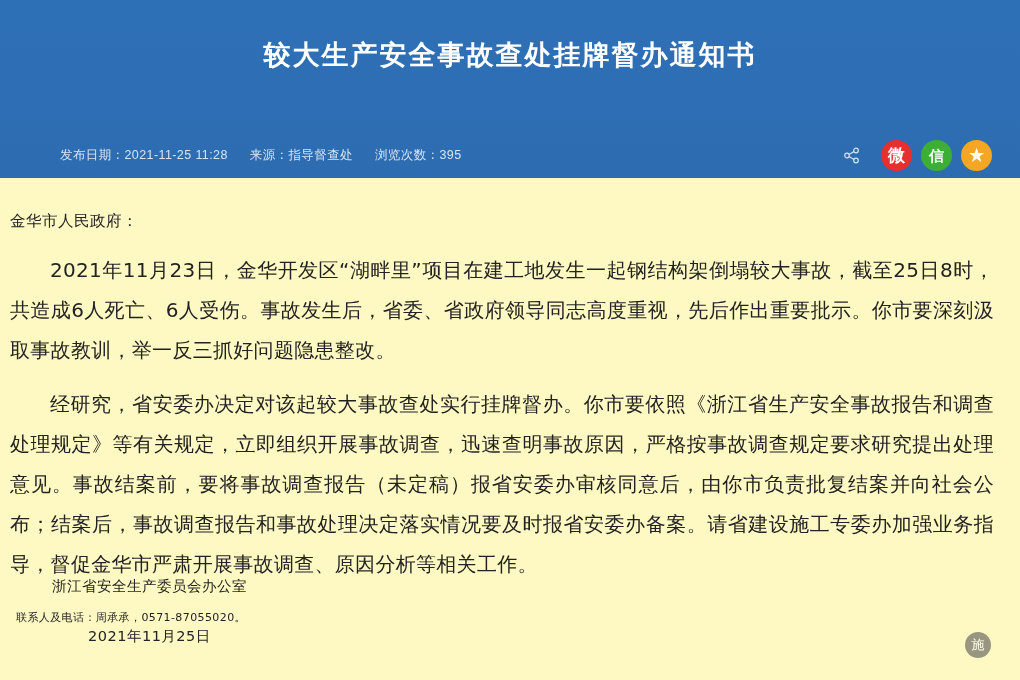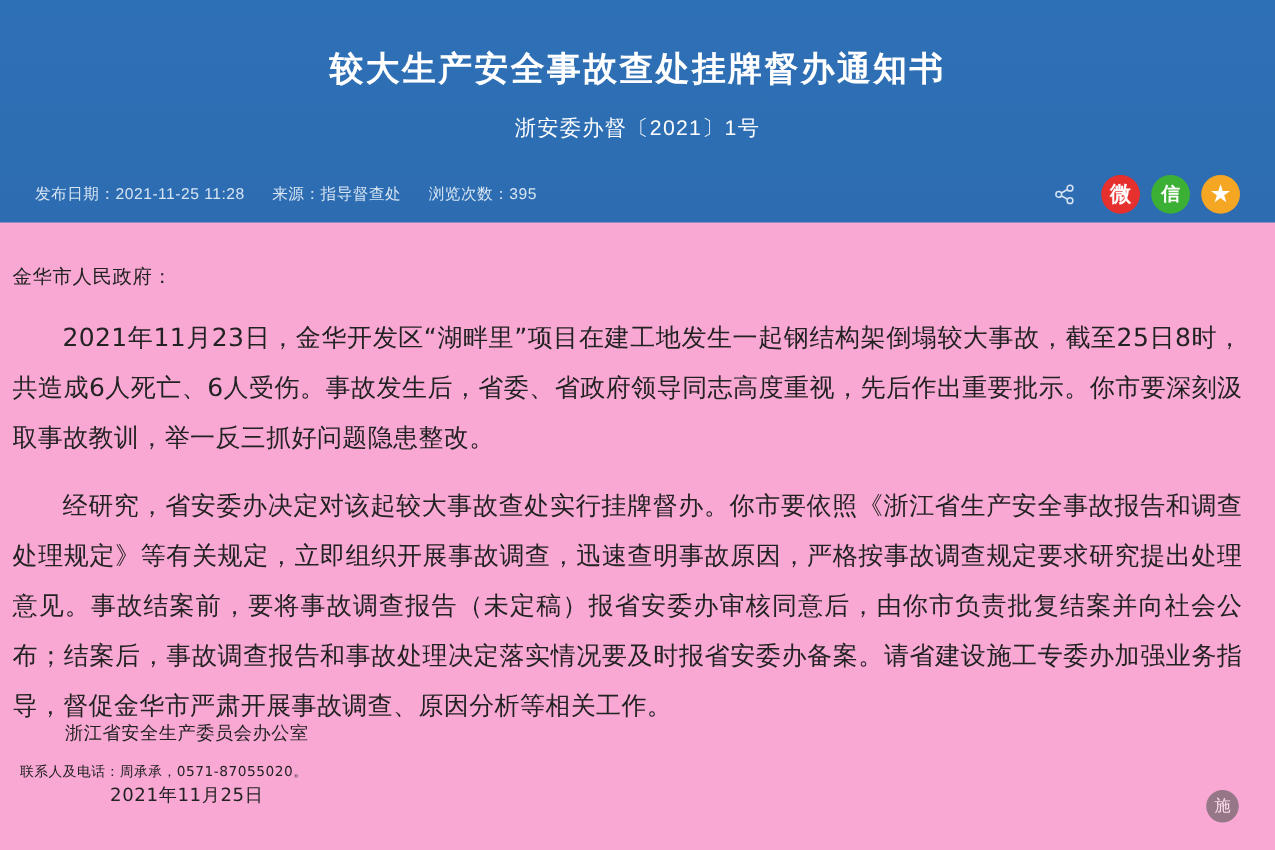--- a/index.html
+++ b/index.html
@@ -11,21 +11,21 @@
     height: 680px;
     background: #ffffff;
     font-family: "Liberation Sans", sans-serif;
     overflow: hidden;
     position: relative;
   }
   .page {
     width: 1020px;
     height: 680px;
     position: relative;
-    background: #f9a8d4;
+    background: #fef9c3;
   }
 
   
   .header {
     position: relative;
     width: 1020px;
     height: 178px;
     background: #2d6fb5;
     background: linear-gradient(180deg, #2e70b6 0%, #2d6cb1 100%);
     box-sizing: border-box;
@@ -59,20 +59,21 @@
     justify-content: space-between;
     padding: 0 28px 0 28px;
     box-sizing: border-box;
   }
   .meta-left {
     display: flex;
     align-items: center;
     color: #d6e4f3;
     font-size: 12.5px;
     letter-spacing: 0.4px;
+    margin-left: 32px;
   }
   .meta-left span { margin-right: 22px; white-space: nowrap; }
   .meta-left span:last-child { margin-right: 0; }
 
   .share-group {
     display: flex;
     align-items: center;
   }
   .share-icon {
     width: 17px;
@@ -178,21 +179,20 @@
     font-family: "DejaVu Sans", "Liberation Sans", sans-serif;
   }
 </style>
 </head>
 <body>
 
 <div class="page">
 
   <div class="header">
     <div class="doc-title">较大生产安全事故查处挂牌督办通知书</div>
-    <div class="doc-number">浙安委办督〔2021〕1号</div>
 
     <div class="meta-bar">
       <div class="meta-left">
         <span>发布日期：2021-11-25 11:28</span>
         <span>来源：指导督查处</span>
         <span>浏览次数：395</span>
       </div>
       <div class="share-group">
         <span class="share-icon">
           <svg width="17" height="17" viewBox="0 0 17 17">

